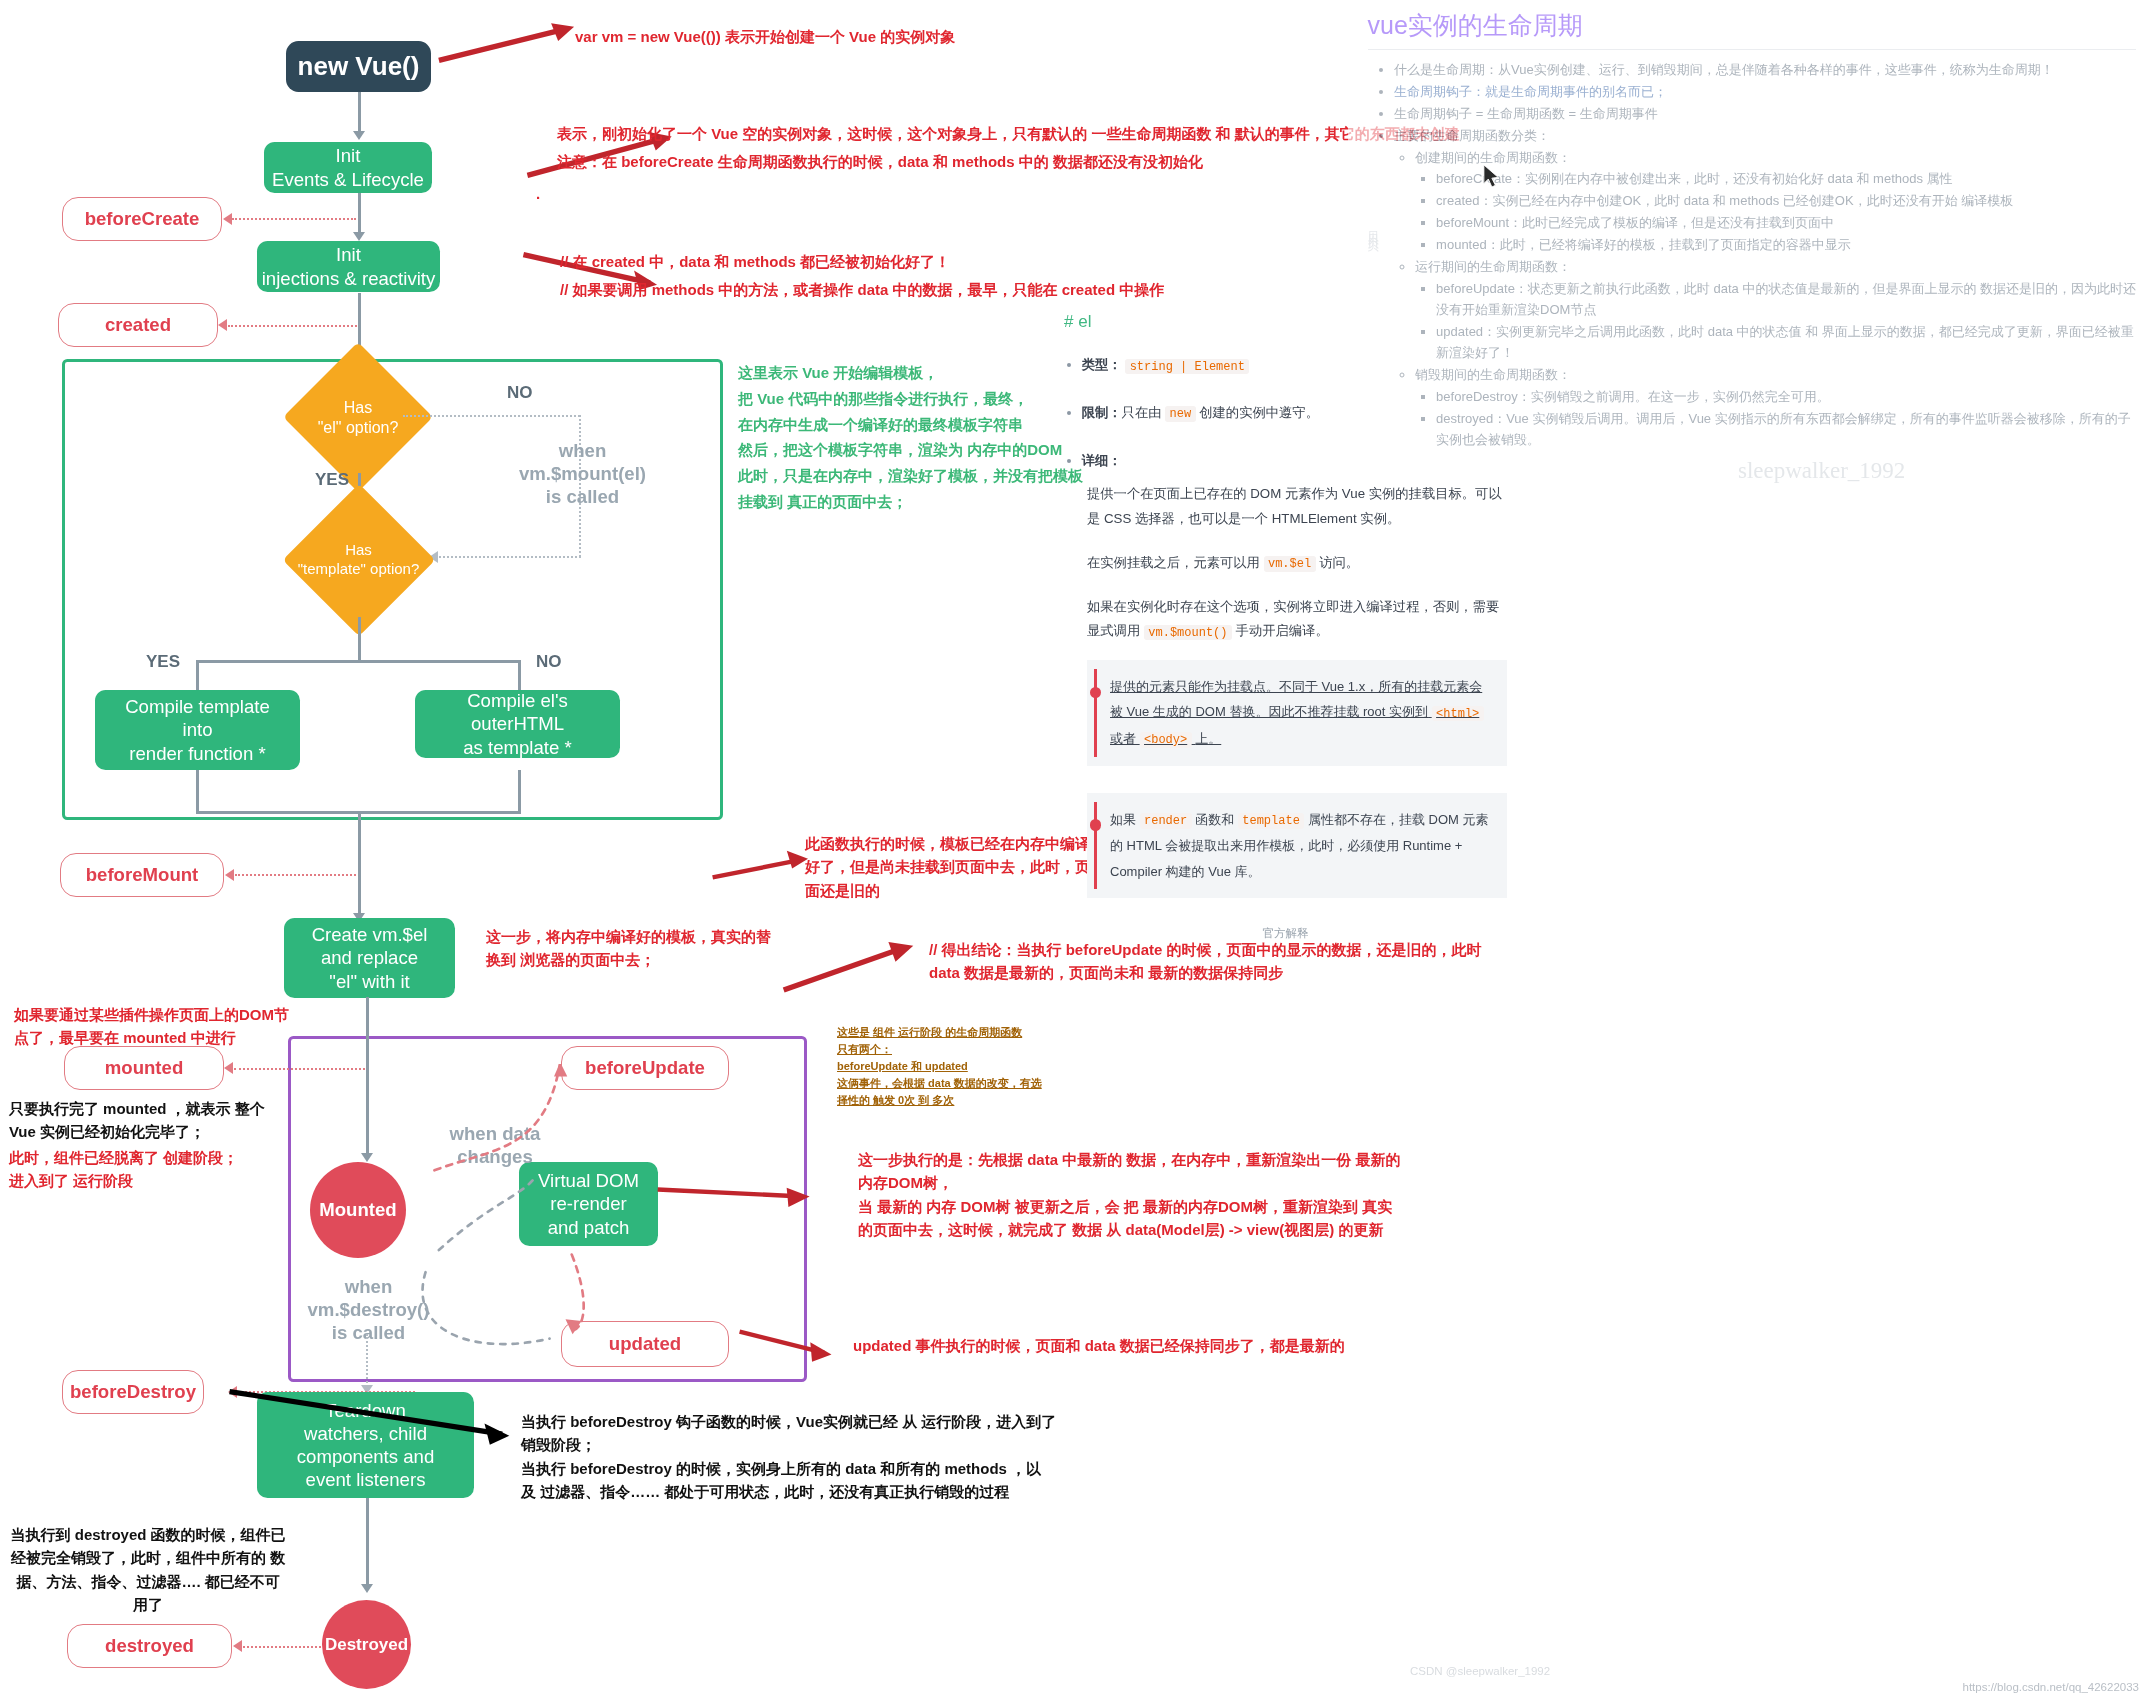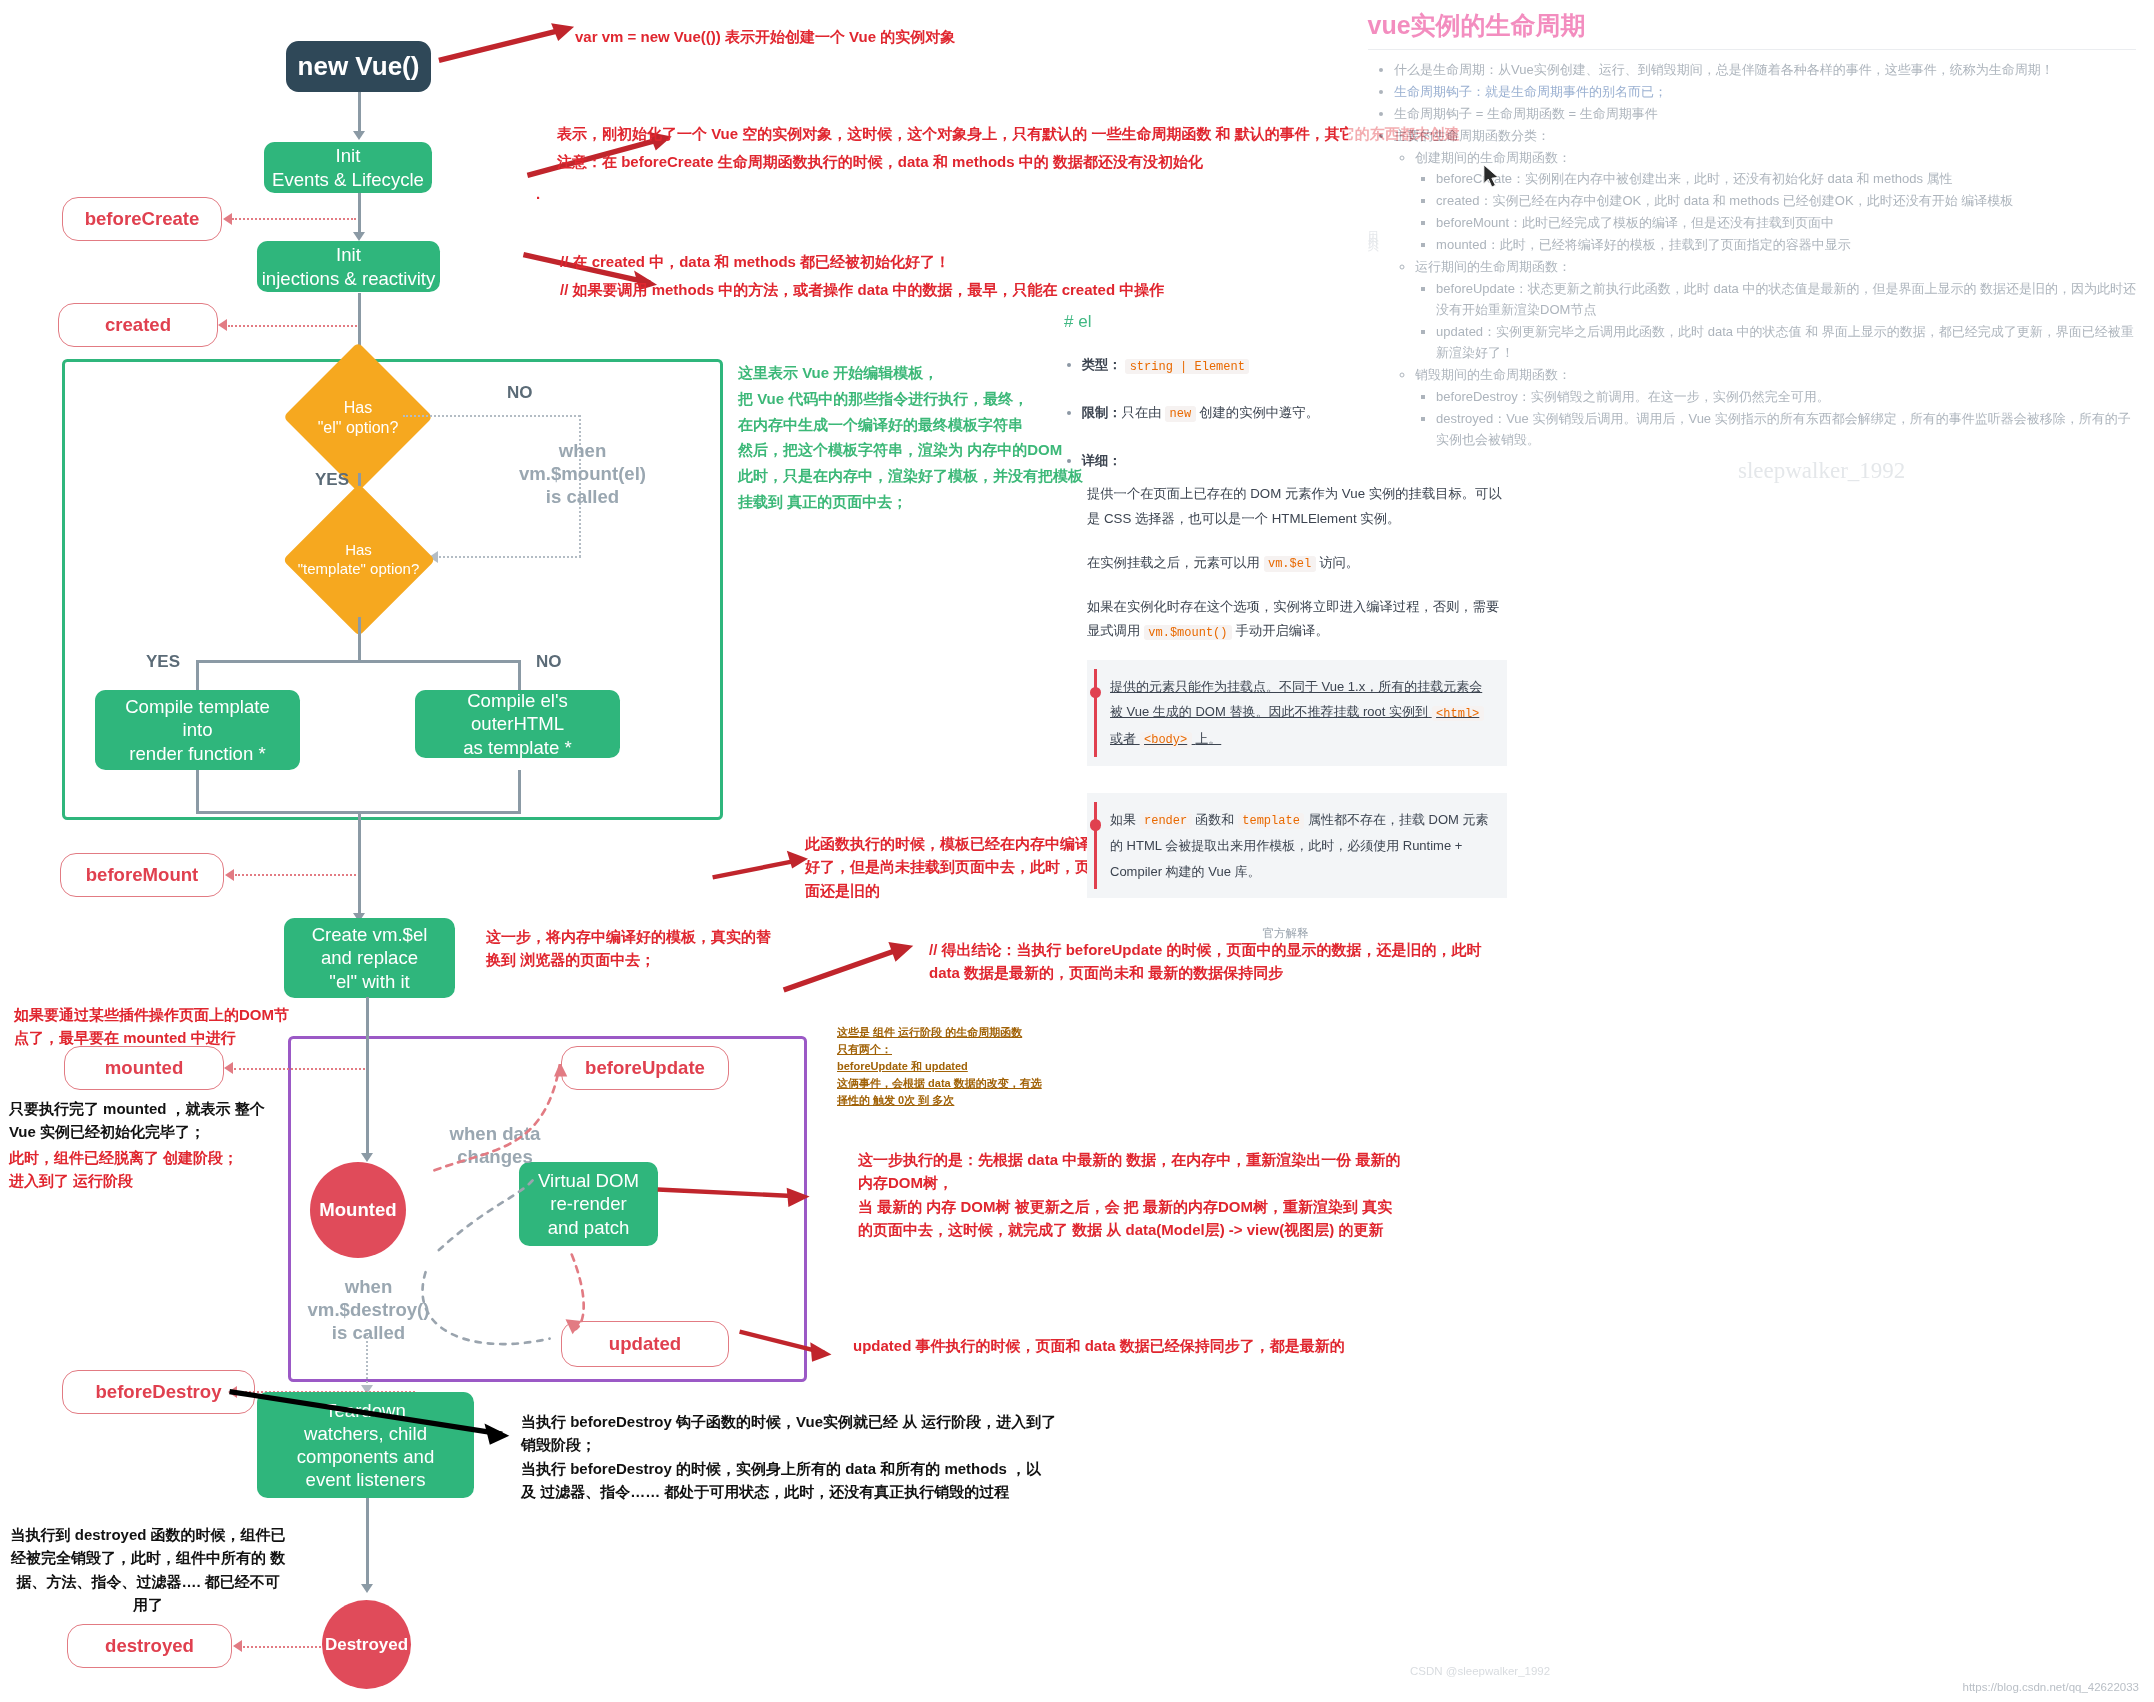--- a/index.html
+++ b/index.html
@@ -116,21 +116,21 @@
 
   .redarrow { position:absolute; }
 
   
   .doc-top {
     position:absolute;
     background:#ffffff;
     opacity:.62;
   }
   .doc-title {
-    color:#ec4899; font-size:25px; font-weight:bold;
+    color:#8b5cf6; font-size:25px; font-weight:normal;
   }
   .doc-hr { border-bottom:0.9px solid #dfe3e8; }
   .doc-list { color:#7b8794; font-size:13px; line-height:1.62; }
   .doc-list li { margin:0 0 0.9px 0; }
   .doc-list ul { margin:0; padding-left:19.5px; }
   .doc-b { color:#5b7fb5;margin-top:13px; }
 
   .doc-mid { position:absolute; font-size:13.3px; color:#3c4450; line-height:1.85; }
   .doc-h { color:#41b883; font-size:17px; }
   .code {
@@ -315,21 +315,21 @@
   <path d="M265 215 C285 265, 280 295, 268 300" stroke="#e27b83" stroke-width="3" fill="none" stroke-dasharray="7 7" stroke-linecap="round"></path>
   <polygon points="266,305 258,288 276,290" fill="#e27b83"></polygon>
 </svg>
 
 <div class="lbl-gray-note" style="left:293px;top:1275px;width:151px;white-space:pre-line;">when
 vm.$destroy()
 is called</div>
 <div class="dotline-v-gray" style="left:366px;top:1334px;height:53px;"></div>
 <div class="arrowdown" style="left:361px;top:1385px;border-top-color:#b3bcc4;"></div>
 
-<div class="hook" style="left:62px;top:1370px;width:193px;height:44px;">
+<div class="hook" style="left:62px;top:1370px;width:142px;height:44px;">
   <span>beforeDestroy</span>
 </div>
 <div class="dotline-h" style="left:238px;top:1391px;width:177px;"></div>
 <div class="arrowleft-red" style="left:228px;top:1386px;"></div>
 
 <div class="node node-green" style="left:257px;top:1392px;width:217px;height:106px;white-space:pre-line;">
   <span>Teardown
 watchers, child
 components and
 event listeners</span>

